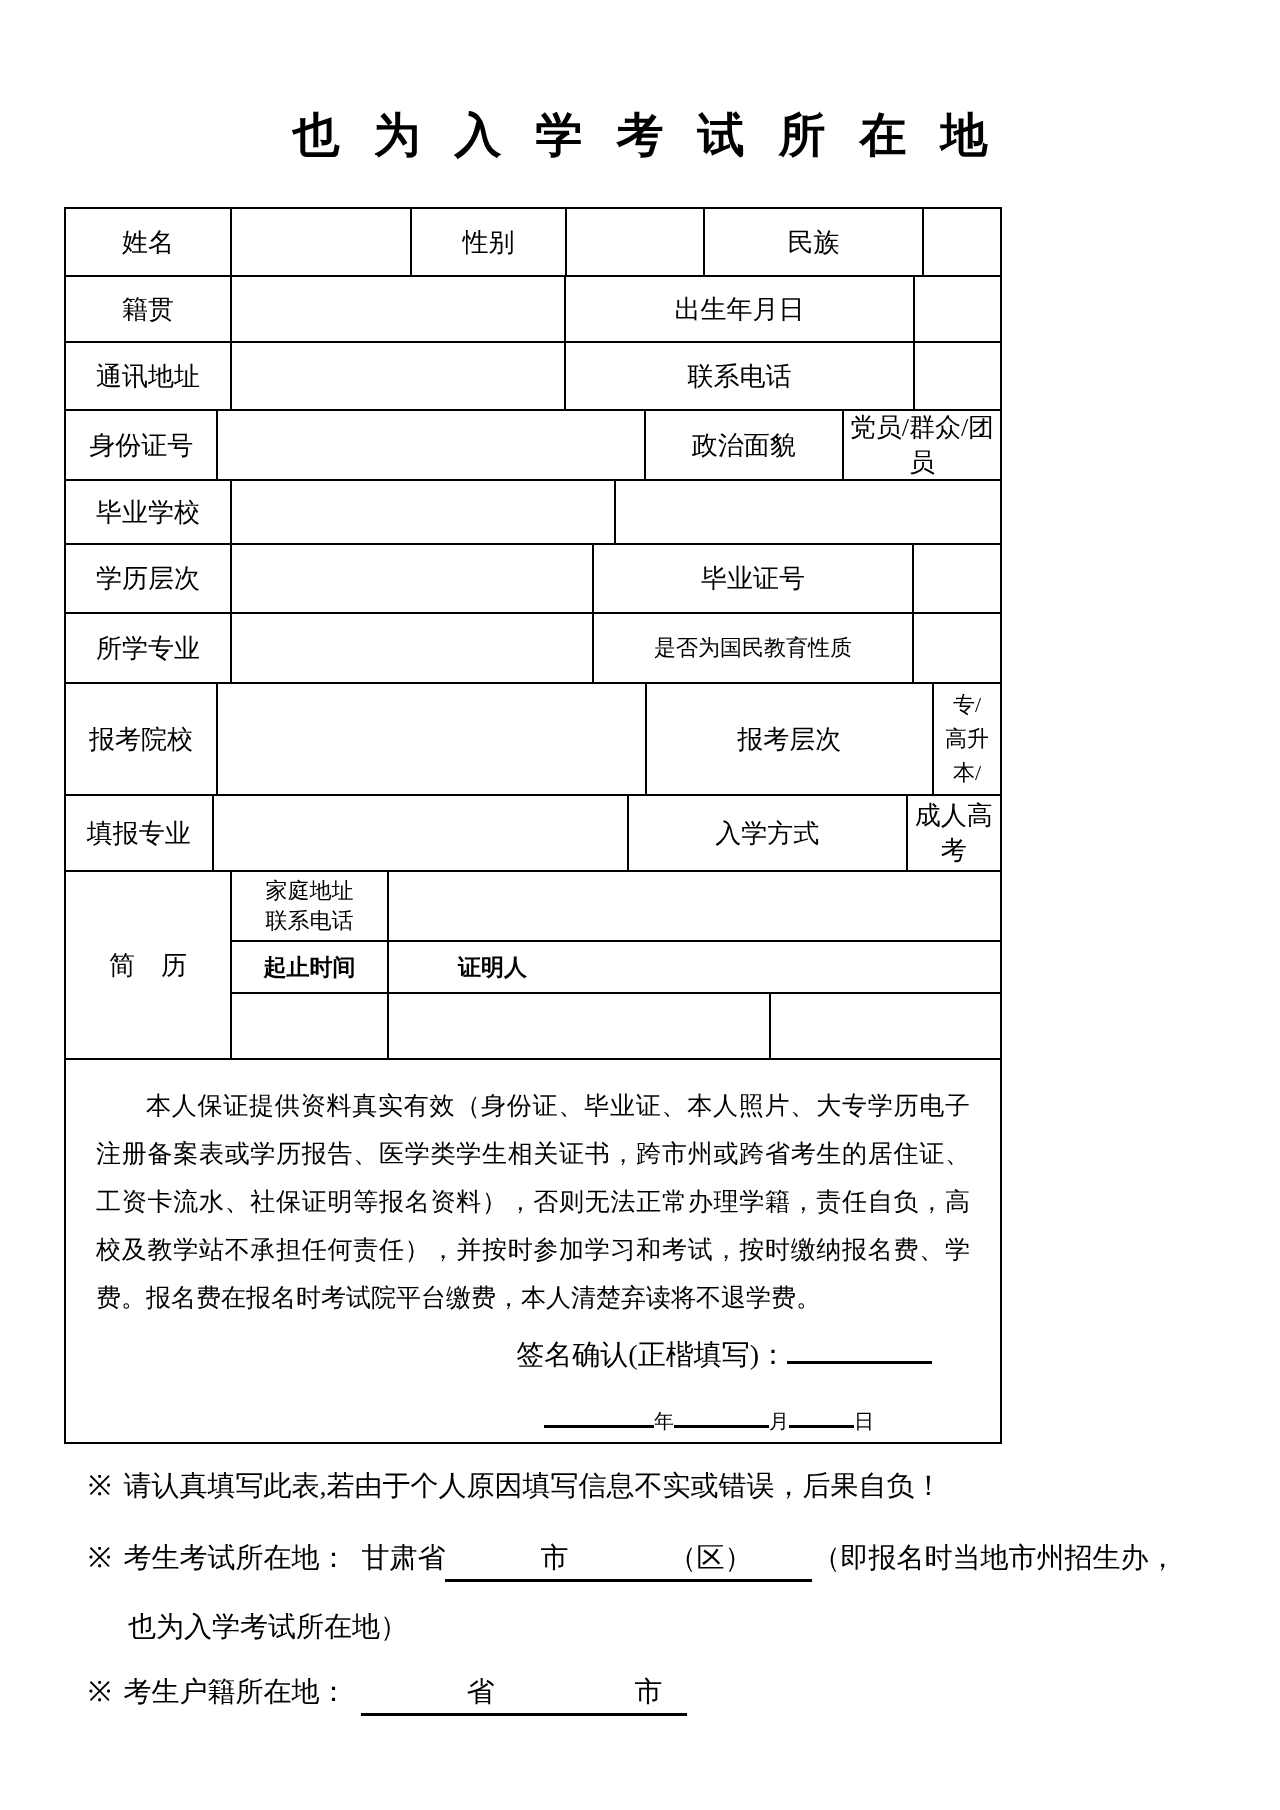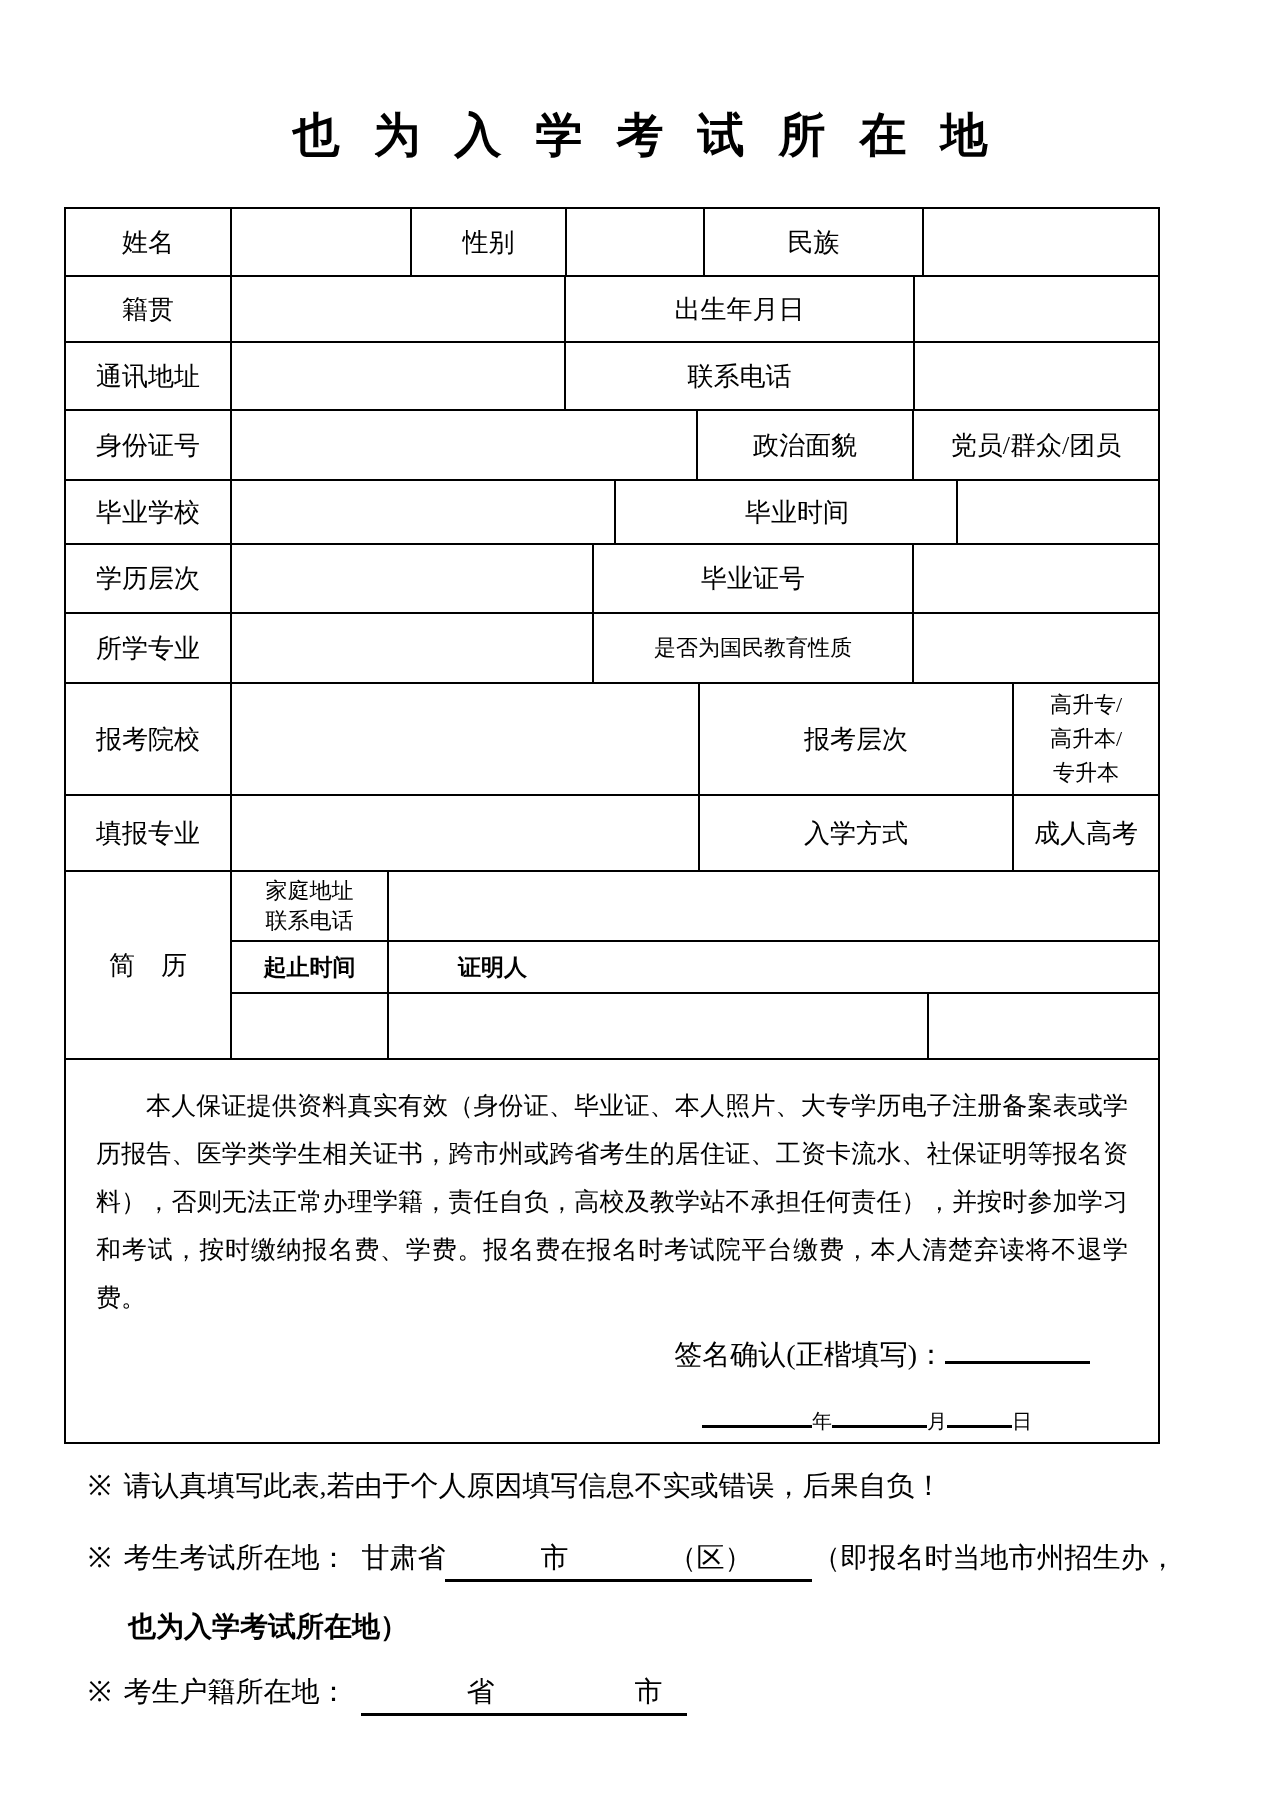--- a/index.html
+++ b/index.html
@@ -12,21 +12,21 @@
   }
   
   .title {
     padding-top: 104px; text-align: center;
     font-size: 47px; font-weight: 600;
     letter-spacing: 34px; padding-left: 34px;
     white-space: nowrap;
   }
   
   .form-table {
-    width: 1096px; margin: 40px 0 0 64px;
+    width: 938px; margin: 40px 0 0 64px;
     border: 2px solid #000; background: #fff;
   }
   .row { display: flex; border-bottom: 2px solid #000; align-items: stretch; }
   .row:last-child { border-bottom: none; }
   .cell {
     border-right: 2px solid #000;
     display: flex; align-items: center; justify-content: center;
     font-size: 26px; text-align: center; overflow: hidden;
   }
   .cell:last-child { border-right: none; }
@@ -57,21 +57,21 @@
   }
   .sig-line { margin-top: 12px; text-align: right; padding-right: 38px; font-size: 28px; white-space: nowrap; }
   .date-line { margin-top: 24px; text-align: right; padding-right: 96px; font-size: 20px; white-space: nowrap; }
   .blank { display: inline-block; border-bottom: 3px solid #000; height: 30px; }
   .b145{width:145px;} .b110{width:110px;} .b95{width:95px;} .b65{width:65px;}
   
   .notes { margin-left: 88px; font-size: 28px; }
   .note { line-height: 40px; white-space: nowrap; }
   .n1 { margin-top: 22px; }
   .n2 { margin-top: 32px; }
-  .n2b { margin-top: 25px; padding-left: 40px; font-weight: bold; }
+  .n2b { margin-top: 25px; padding-left: 40px; }
   .n3 { margin-top: 25px; }
   .marker { margin-right: 12px; }
   .note-label { margin-right: 14px; }
   .blankline {
     display: inline-flex; align-items: baseline;
     border-bottom: 3px solid #000; padding-bottom: 1px;
     vertical-align: baseline;
   }
   .sp { display: inline-block; height: 2px; }
   .sp95{width:95px;} .sp100{width:100px;} .sp60{width:60px;}
@@ -112,21 +112,20 @@
     <div class="row h70">
       <div class="cell w166">身份证号</div>
       <div class="cell w466"></div>
       <div class="cell w216">政治面貌</div>
       <div class="cell fill">党员/群众/团员</div>
     </div>
 
     <div class="row h64">
       <div class="cell w166">毕业学校</div>
       <div class="cell w362"></div>
-      <div class="cell w320">毕业时间</div>
       <div class="cell fill"></div>
     </div>
 
     <div class="row h69">
       <div class="cell w166">学历层次</div>
       <div class="cell w362"></div>
       <div class="cell w320">毕业证号</div>
       <div class="cell fill"></div>
     </div>
 

